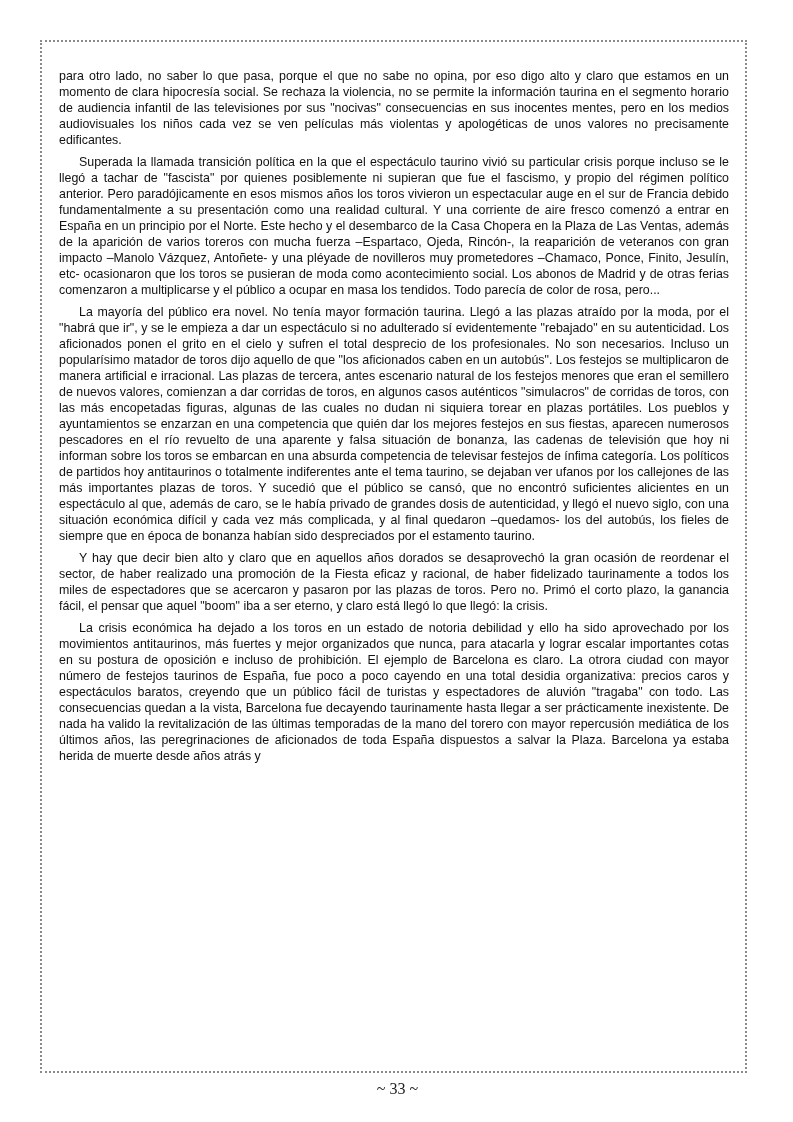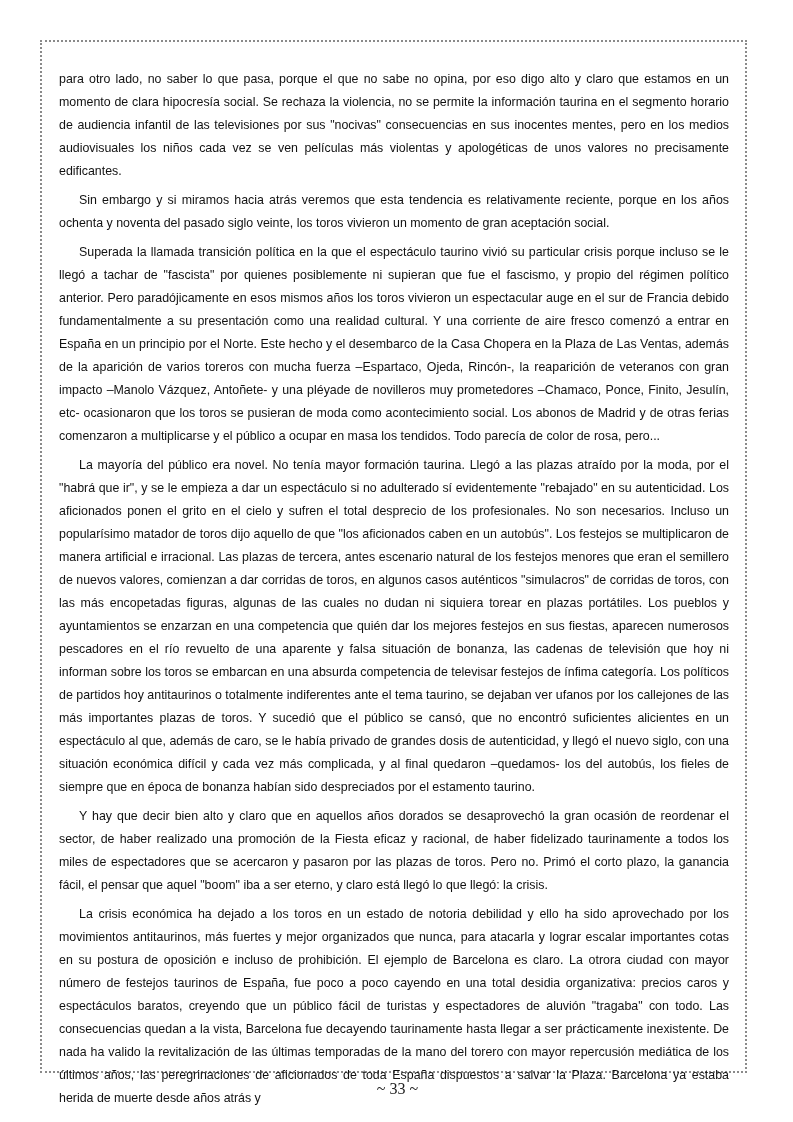--- a/index.html
+++ b/index.html
@@ -10,21 +10,21 @@
     width: 707px; height: 1033px;
     border: 2px dotted #8a8a8a;
     box-sizing: border-box;
   }
   .content {
     position: absolute;
     left: 59px; top: 68px;
     width: 670px;
     font-family: "Liberation Sans", sans-serif;
     font-size: 12.4px;
-    line-height: 23px;
+    line-height: 16px;
     color: #111111;
     text-align: justify;
   }
   .content p { margin: 0 0 6px 0; text-indent: 20px; }
   .content p.first { text-indent: 0; }
   .page-number {
     position: absolute;
     top: 1080px; left: 1px; width: 793px;
     text-align: center;
     font-family: "Liberation Serif", serif;
@@ -32,20 +32,19 @@
     color: #222222;
   }
 </style>
 </head>
 <body>
 
 <div class="frame"></div>
 
 <div class="content">
   <p class="first">para otro lado, no saber lo que pasa, porque el que no sabe no opina, por eso digo alto y claro que estamos en un momento de clara hipocresía social. Se rechaza la violencia, no se  permite la información taurina  en el segmento horario de audiencia  infantil  de  las televisiones por sus "nocivas" consecuencias en sus inocentes mentes, pero en los medios audiovisuales los niños cada vez se ven películas más violentas y apologéticas de unos valores no precisamente edificantes.</p>
-  <p>Sin embargo y si miramos hacia atrás veremos que esta tendencia es relativamente reciente, porque en los años ochenta y noventa del pasado siglo veinte, los toros vivieron un momento de gran aceptación social.</p>
   <p>Superada la llamada transición política en la que el espectáculo taurino vivió su particular crisis porque incluso se le llegó a tachar de "fascista" por quienes posiblemente ni supieran que fue el fascismo, y propio del régimen político anterior. Pero paradójicamente en esos mismos años los toros vivieron un espectacular auge en el sur de Francia debido fundamentalmente a su presentación como una realidad cultural. Y una corriente de aire fresco comenzó a entrar en España en un principio por el Norte. Este hecho y el desembarco de la Casa Chopera en la Plaza de Las Ventas, además de la aparición de varios toreros con mucha fuerza –Espartaco, Ojeda, Rincón-, la reaparición de veteranos con gran impacto –Manolo Vázquez, Antoñete-  y una pléyade de novilleros muy prometedores –Chamaco, Ponce, Finito, Jesulín, etc-  ocasionaron que los toros se pusieran de moda como acontecimiento social. Los abonos de Madrid y de otras ferias comenzaron a multiplicarse y el público a ocupar en masa los tendidos. Todo parecía de color de rosa, pero...</p>
   <p>La mayoría del público era novel. No tenía mayor formación taurina. Llegó a las plazas atraído por la moda, por el "habrá que ir", y se le empieza a dar un espectáculo si no adulterado sí evidentemente "rebajado" en su autenticidad. Los aficionados ponen el grito en el cielo y sufren el total desprecio de los profesionales. No son necesarios. Incluso un popularísimo matador de toros dijo aquello de que "los aficionados caben en un autobús". Los festejos se multiplicaron de manera artificial e irracional. Las plazas de tercera, antes escenario natural de los festejos menores que eran el semillero de nuevos valores, comienzan a dar corridas de toros, en algunos casos auténticos "simulacros" de corridas de toros, con las más encopetadas figuras, algunas de las cuales no dudan ni siquiera  torear en plazas portátiles. Los pueblos y ayuntamientos se enzarzan en una competencia que quién dar los mejores festejos en sus fiestas, aparecen numerosos pescadores en el río revuelto de una aparente y falsa situación de bonanza, las cadenas de televisión que hoy ni informan sobre los toros se embarcan en una absurda competencia de televisar festejos de ínfima categoría. Los políticos de partidos hoy antitaurinos o totalmente indiferentes ante el tema taurino, se dejaban ver ufanos por los callejones de las más importantes plazas de toros. Y sucedió que el público se cansó, que no encontró suficientes alicientes en un espectáculo al que, además de caro, se le había privado de grandes dosis de autenticidad, y llegó el nuevo siglo, con una situación económica difícil y cada vez más complicada, y al final quedaron –quedamos- los del autobús, los fieles de siempre que en época de bonanza habían sido despreciados por el estamento taurino.</p>
   <p>Y hay que decir bien alto y claro que en aquellos años dorados se desaprovechó la gran ocasión de reordenar el sector, de haber realizado una promoción de la Fiesta eficaz y racional, de haber fidelizado taurinamente a todos los miles de espectadores que se acercaron y pasaron por las plazas de toros. Pero no. Primó el corto plazo, la ganancia fácil, el pensar que aquel "boom" iba a ser eterno, y claro está llegó lo que llegó: la crisis.</p>
   <p>La crisis económica ha dejado a los toros en un estado de notoria debilidad y ello ha sido aprovechado por los movimientos antitaurinos, más fuertes y mejor organizados que nunca, para atacarla y lograr escalar importantes cotas en su postura de oposición e incluso de prohibición. El ejemplo de Barcelona es claro. La otrora ciudad con mayor número de festejos taurinos de España, fue poco a poco cayendo en una total desidia organizativa: precios caros y espectáculos baratos, creyendo que un público fácil de turistas y espectadores de aluvión "tragaba" con todo. Las consecuencias quedan a la vista, Barcelona fue decayendo taurinamente hasta llegar a ser prácticamente inexistente. De nada ha valido la revitalización de las últimas temporadas de la mano del torero con mayor repercusión mediática de los últimos años, las peregrinaciones de aficionados de toda España dispuestos a salvar la Plaza. Barcelona ya estaba herida de muerte desde años atrás y</p>
 </div>
 
 <div class="page-number">~ 33 ~</div>
 
 </body></html>

